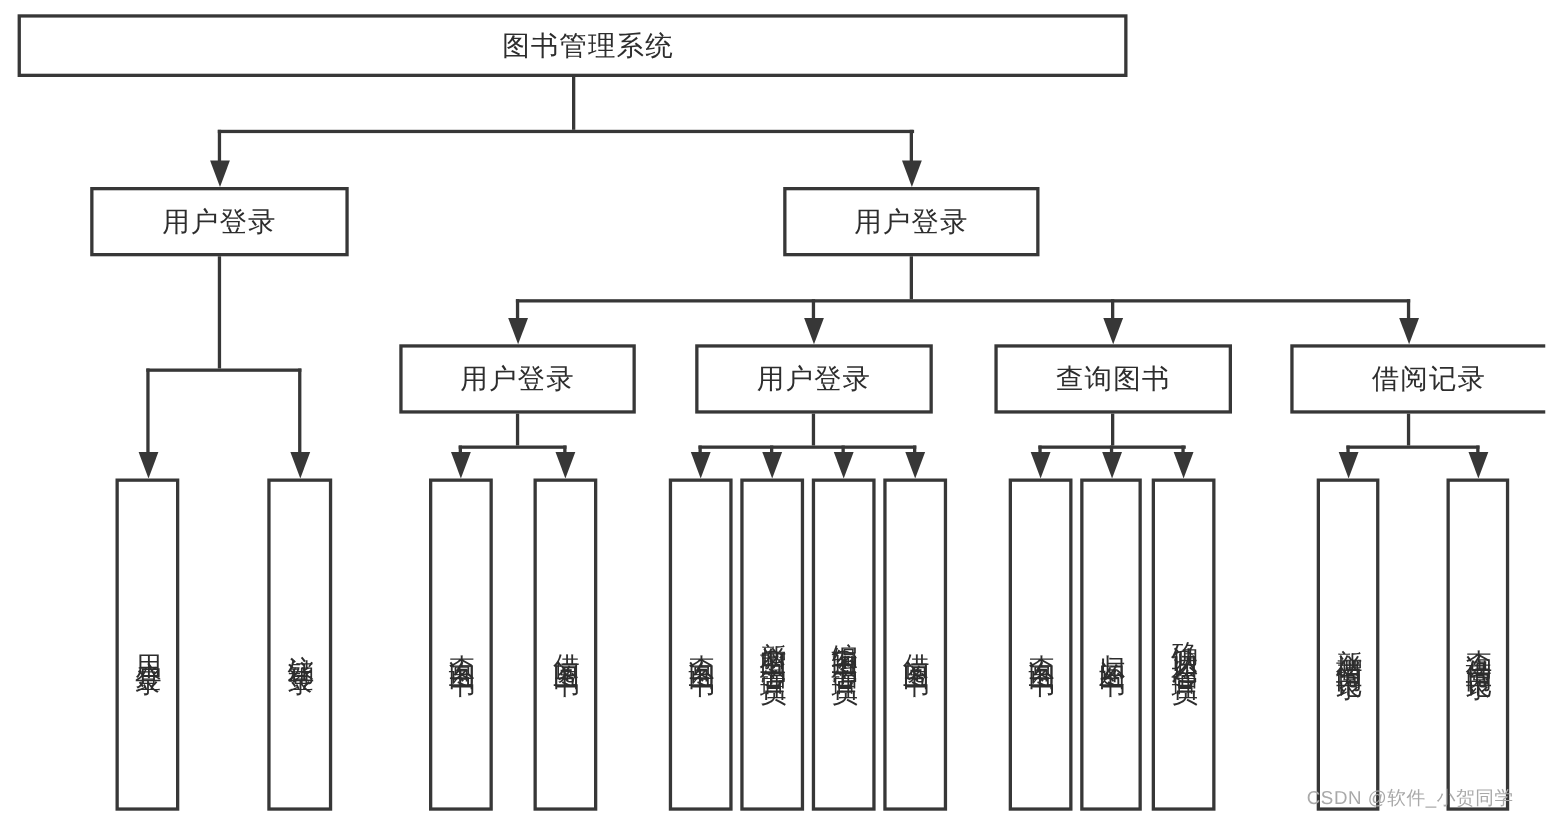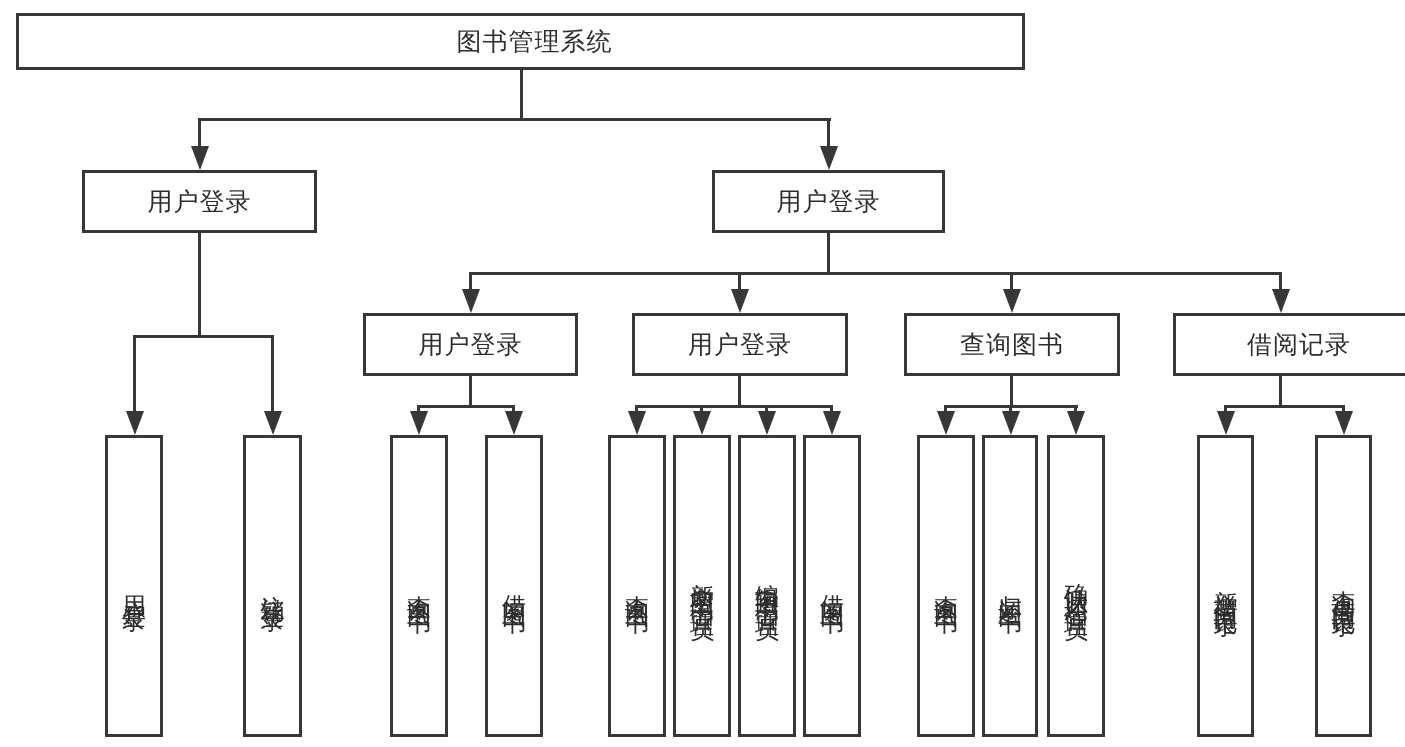--- a/index.html
+++ b/index.html
@@ -203,14 +203,15 @@
     <span>确认归还（管理员）</span>
   </div>
 
   <div class="vbox" style="left:1197px; width:57px;">
     <span>新增借阅记录</span>
   </div>
   <div class="vbox" style="left:1315px; width:57px;">
     <span>查询借阅记录</span>
   </div>
 
+  <div class="watermark">CSDN @软件_小贺同学</div>
 
 </div>
 
 </body></html>

